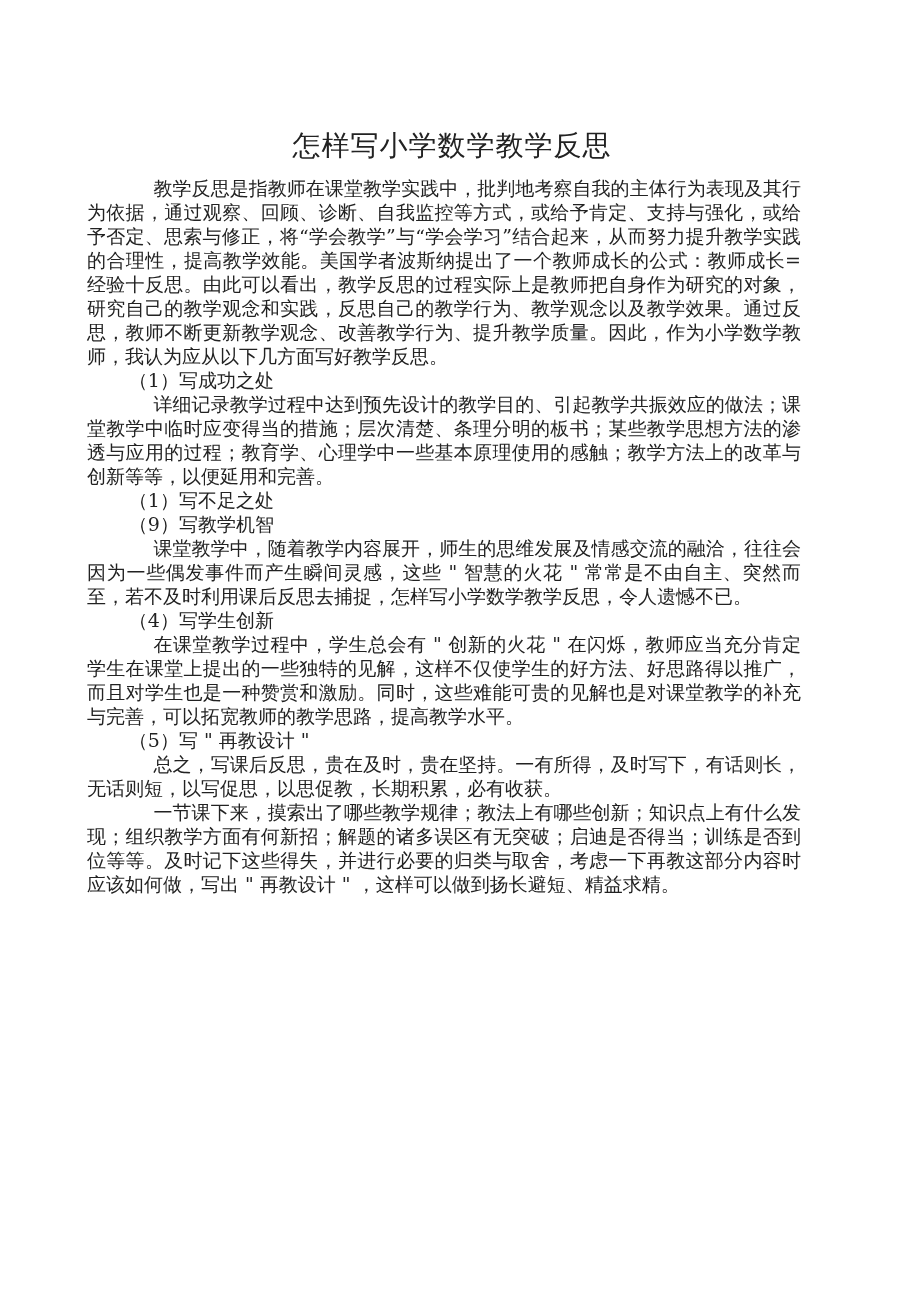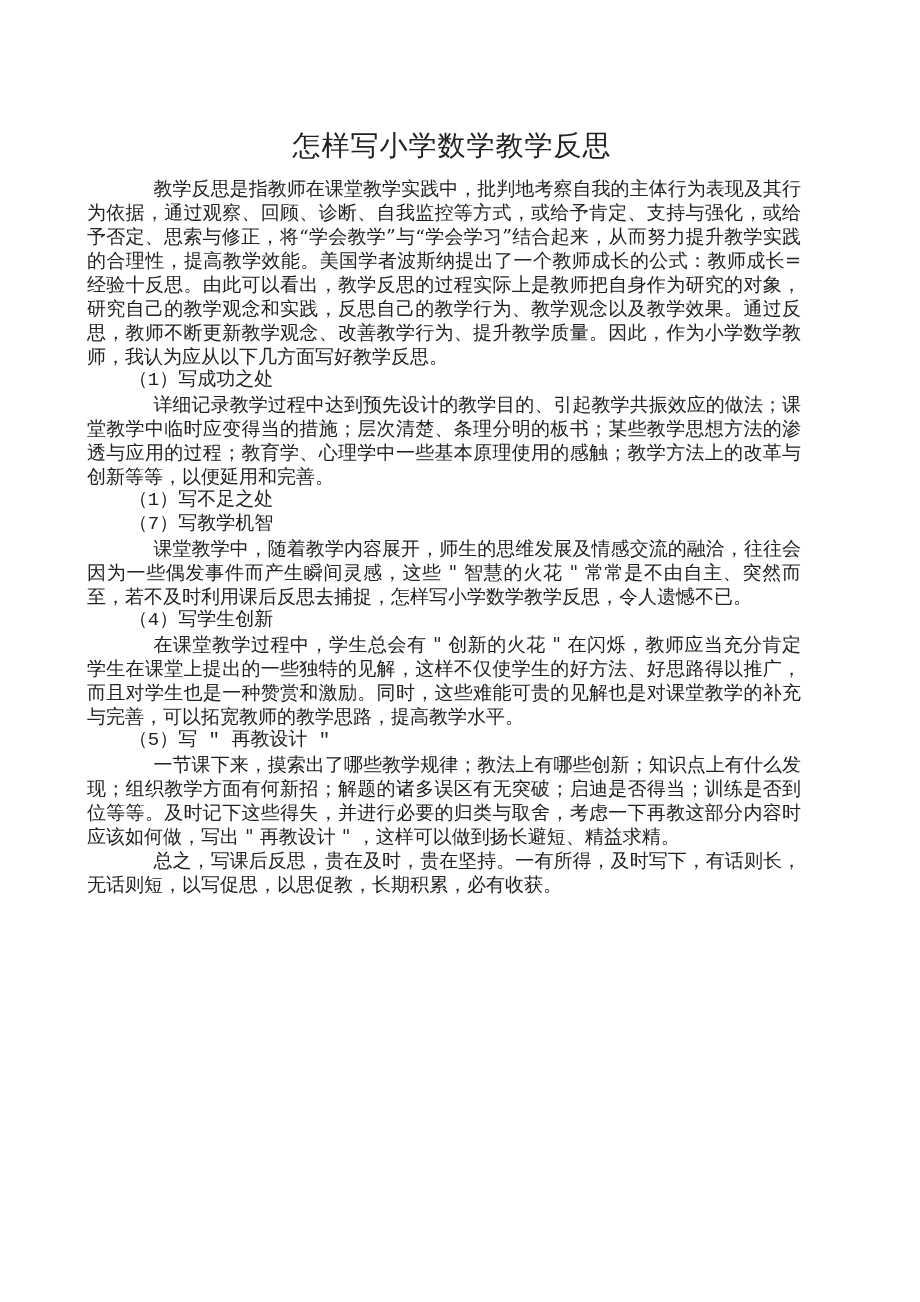--- a/index.html
+++ b/index.html
@@ -31,34 +31,34 @@
     width: 714px;
   }
   .para, .head {
     font-size: 19px;
     line-height: 24px;
     margin: 0;
     text-align: justify;
     word-break: break-all;
   }
   .para { text-indent: 3.5em; }
-  .head { text-indent: 2.2em; font-family: Liberation Mono, monospace; }
+  .head { text-indent: 2.2em; }
 </style>
 </head>
 <body>
 
 <div class="page">
   <h1 class="doc-title">怎样写小学数学教学反思</h1>
 
   <div class="doc-body">
     <p class="para">教学反思是指教师在课堂教学实践中，批判地考察自我的主体行为表现及其行为依据，通过观察、回顾、诊断、自我监控等方式，或给予肯定、支持与强化，或给予否定、思索与修正，将“学会教学”与“学会学习”结合起来，从而努力提升教学实践的合理性，提高教学效能。美国学者波斯纳提出了一个教师成长的公式：教师成长=经验十反思。由此可以看出，教学反思的过程实际上是教师把自身作为研究的对象，研究自己的教学观念和实践，反思自己的教学行为、教学观念以及教学效果。通过反思，教师不断更新教学观念、改善教学行为、提升教学质量。因此，作为小学数学教师，我认为应从以下几方面写好教学反思。</p>
     <p class="head">（1）写成功之处</p>
     <p class="para">详细记录教学过程中达到预先设计的教学目的、引起教学共振效应的做法；课堂教学中临时应变得当的措施；层次清楚、条理分明的板书；某些教学思想方法的渗透与应用的过程；教育学、心理学中一些基本原理使用的感触；教学方法上的改革与创新等等，以便延用和完善。</p>
     <p class="head">（1）写不足之处</p>
-    <p class="head">（7）写教学机智</p>
+    <p class="head">（9）写教学机智</p>
     <p class="para">课堂教学中，随着教学内容展开，师生的思维发展及情感交流的融洽，往往会因为一些偶发事件而产生瞬间灵感，这些 " 智慧的火花 " 常常是不由自主、突然而至，若不及时利用课后反思去捕捉，怎样写小学数学教学反思，令人遗憾不已。</p>
     <p class="head">（4）写学生创新</p>
     <p class="para">在课堂教学过程中，学生总会有 " 创新的火花 " 在闪烁，教师应当充分肯定学生在课堂上提出的一些独特的见解，这样不仅使学生的好方法、好思路得以推广，而且对学生也是一种赞赏和激励。同时，这些难能可贵的见解也是对课堂教学的补充与完善，可以拓宽教师的教学思路，提高教学水平。</p>
     <p class="head">（5）写 " 再教设计 "</p>
+    <p class="para">总之，写课后反思，贵在及时，贵在坚持。一有所得，及时写下，有话则长，无话则短，以写促思，以思促教，长期积累，必有收获。</p>
     <p class="para">一节课下来，摸索出了哪些教学规律；教法上有哪些创新；知识点上有什么发现；组织教学方面有何新招；解题的诸多误区有无突破；启迪是否得当；训练是否到位等等。及时记下这些得失，并进行必要的归类与取舍，考虑一下再教这部分内容时应该如何做，写出 " 再教设计 " ，这样可以做到扬长避短、精益求精。</p>
-    <p class="para">总之，写课后反思，贵在及时，贵在坚持。一有所得，及时写下，有话则长，无话则短，以写促思，以思促教，长期积累，必有收获。</p>
   </div>
 </div>
 
 </body></html>

